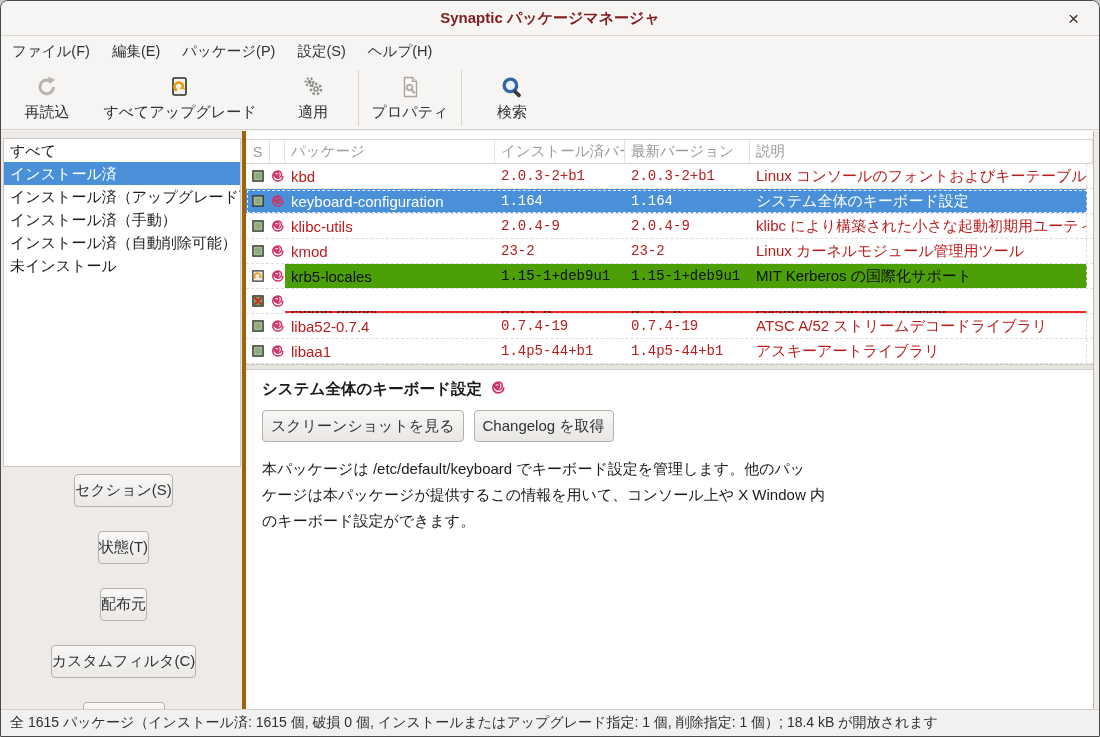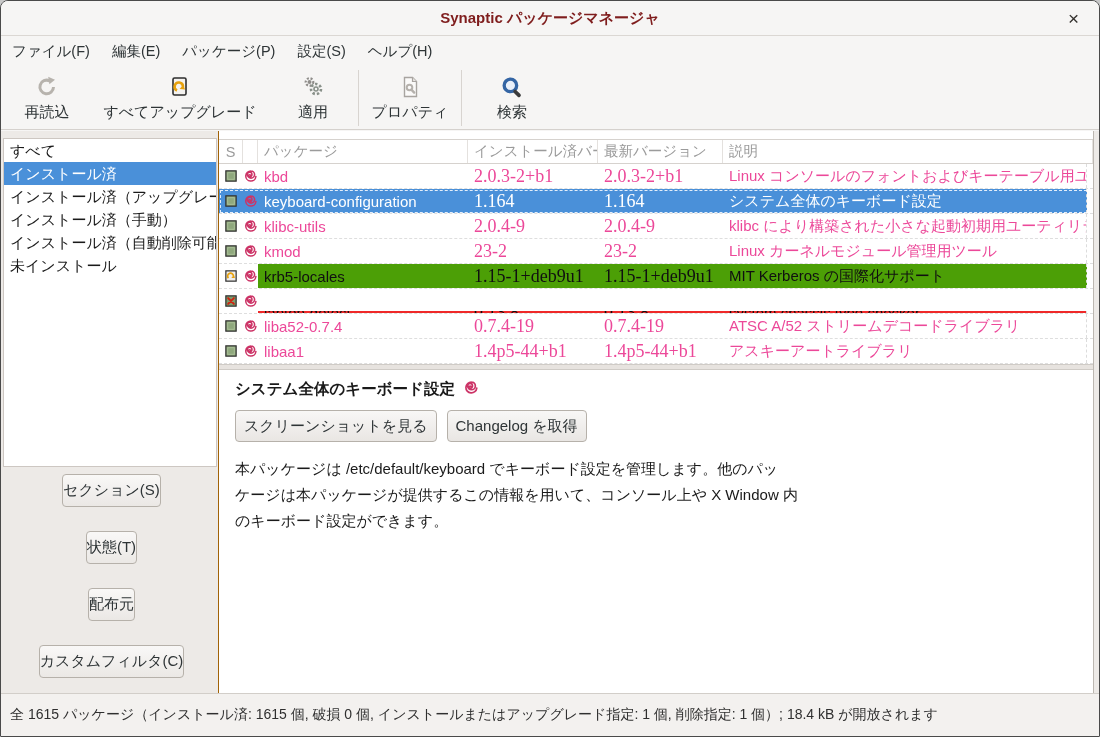--- a/index.html
+++ b/index.html
@@ -27,21 +27,21 @@
             display:flex; align-items:center; padding-left:2px; }
   .tool-item{ display:flex; flex-direction:column; align-items:center;
               justify-content:center; gap:2px; height:100%; font-size:15px; }
   .tool-item .ticon{ height:27px; display:flex; align-items:center; justify-content:center; }
   .tw1{width:88px}.tw2{width:178px}.tw3{width:88px}.tw4{width:100px}.tw5{width:98px}
   .tool-sep{ width:1px; height:56px; background:#d8d4d0; margin:0 1px; }
 
   
   .content{ position:absolute; top:130px; bottom:27px; left:0; right:0;
             background:#edeae7; display:flex; }
-  .sidebar{ width:218px; position:relative; border-right:1px solid #a16207; }
+  .sidebar{ width:245px; position:relative; border-right:4px solid #a16207; }
   .filter-list{ position:absolute; left:2px; right:1px; top:7px; height:329px;
                 background:#fff; border:1px solid #cdc7c2; overflow:hidden; }
   .filter-item{ height:23px; line-height:23px; padding-left:6px; font-size:15px;
                 color:#1a1a1a; white-space:nowrap; overflow:hidden; }
   .filter-item.selected{ background:#4a90d9; color:#fff; }
   .side-buttons{ position:absolute; left:8px; right:4px; top:343px;
                  display:flex; flex-direction:column; gap:24px;align-items:center; }
   .side-btn{ height:33px; border:1px solid #b6b1aa; border-radius:4px;
              background:linear-gradient(#f9f8f7,#ebe8e5); font-size:15px; color:#2e3436;
              display:flex; align-items:center; justify-content:center; }
@@ -57,45 +57,45 @@
   .pkg-header .hcol{ border-right:1px solid #e4e1de; display:flex; align-items:center;
                      padding:0 6px; white-space:nowrap; overflow:hidden; }
   .c-s{width:24px; justify-content:center; padding:0;}
   .c-ic{width:15px; padding:0;}
   .c-name{width:210px;}
   .c-inst{width:130px;}
   .c-ver{width:125px;}
   .c-desc{flex:1;}
   .pkg-row{ display:flex; height:25px; border-bottom:1px dashed #dedede; }
   .cell{ display:flex; align-items:center; padding:0 6px;
-         white-space:nowrap; overflow:hidden; font-size:15px; color:#ec4899; }
+         white-space:nowrap; overflow:hidden; font-size:15px; color:#b91c1c; }
   .cell.c-s{ justify-content:center; }
   .cell.c-ic{ justify-content:center; padding:0; }
-  .cell.c-inst,.cell.c-ver{ font-family:Liberation Serif, serif; font-size:18px; }
+  .cell.c-inst,.cell.c-ver{ font-family:Liberation Mono, monospace; font-size:14px; }
   .cell.c-desc{ border-right:1px dashed #dcdcdc; margin-right:6px; }
   .row-selected .cell{ background:#4a90d9; color:#fff; }
   .row-selected{ outline:1px dashed rgba(255,255,255,.85); outline-offset:-2px; }
   .row-upgrade .cell.hl{ background:#4c9f06; color:#101010; }
   .row-remove  .cell.hl{ background:#ef2929; color:#101010;margin-top:22px; }
 
   
   .splitter{ position:absolute; top:233px; left:0; right:0; height:6px;
              background:#e7e3df; border-top:1px solid #cfcbc6; border-bottom:1px solid #cfcbc6; }
   .details{ position:absolute; top:239px; bottom:0; left:0; right:0; background:#fff;
             padding:9px 16px; overflow:hidden; }
   .details-title{ font-weight:700; font-size:15.5px; color:#1a1a1a;
                   display:flex; align-items:center; gap:9px; }
   .details-buttons{ display:flex; gap:10px; margin-top:10px; }
   .dbtn{ height:32px; padding:0 8px; border:1px solid #b6b1aa; border-radius:4px;
          background:linear-gradient(#f8f7f6,#e9e6e3); font-size:15px; color:#2e3436;
          display:flex; align-items:center; }
   .details-desc{ margin-top:14px; font-size:15px; color:#1a1a1a; line-height:26px; }
 
   
-  .statusbar{ position:absolute; left:0; right:0; bottom:0; height:43px;
+  .statusbar{ position:absolute; left:0; right:0; bottom:0; height:27px;
               background:#f3f1ef; border-top:1px solid #d2cec9; display:flex;
               align-items:center; padding:8px 9px; font-size:14px; color:#2f2f2f;
               white-space:nowrap; overflow:hidden; }
 </style>
 </head>
 <body>
 
 <div class="window">
 
   <div class="titlebar">

